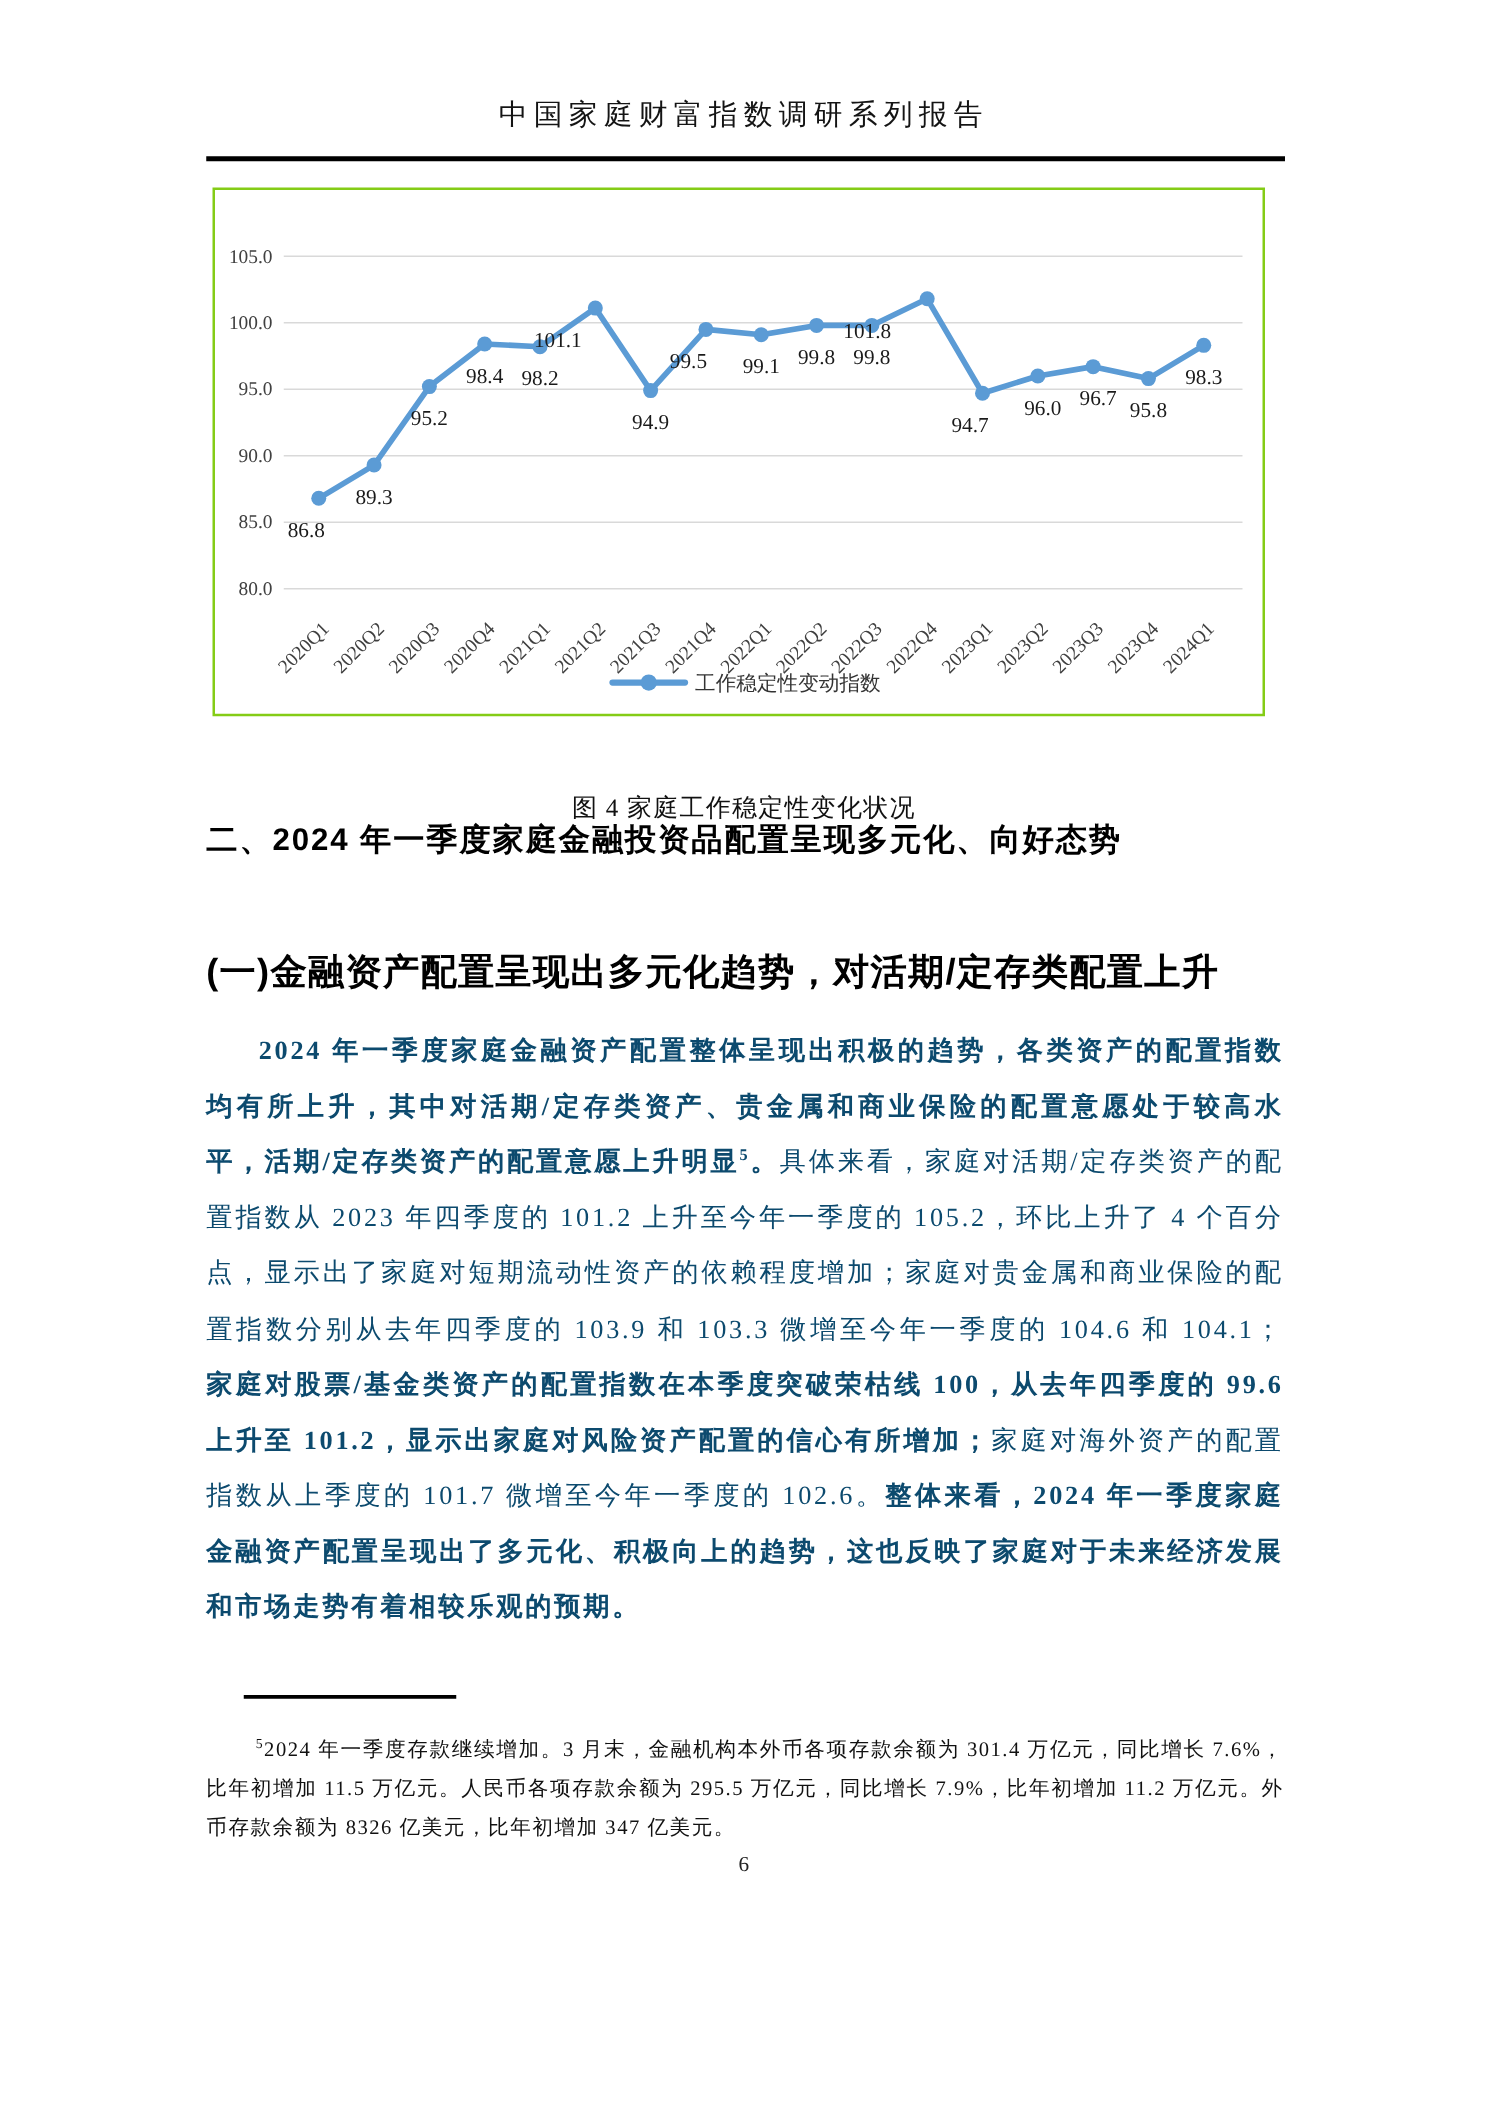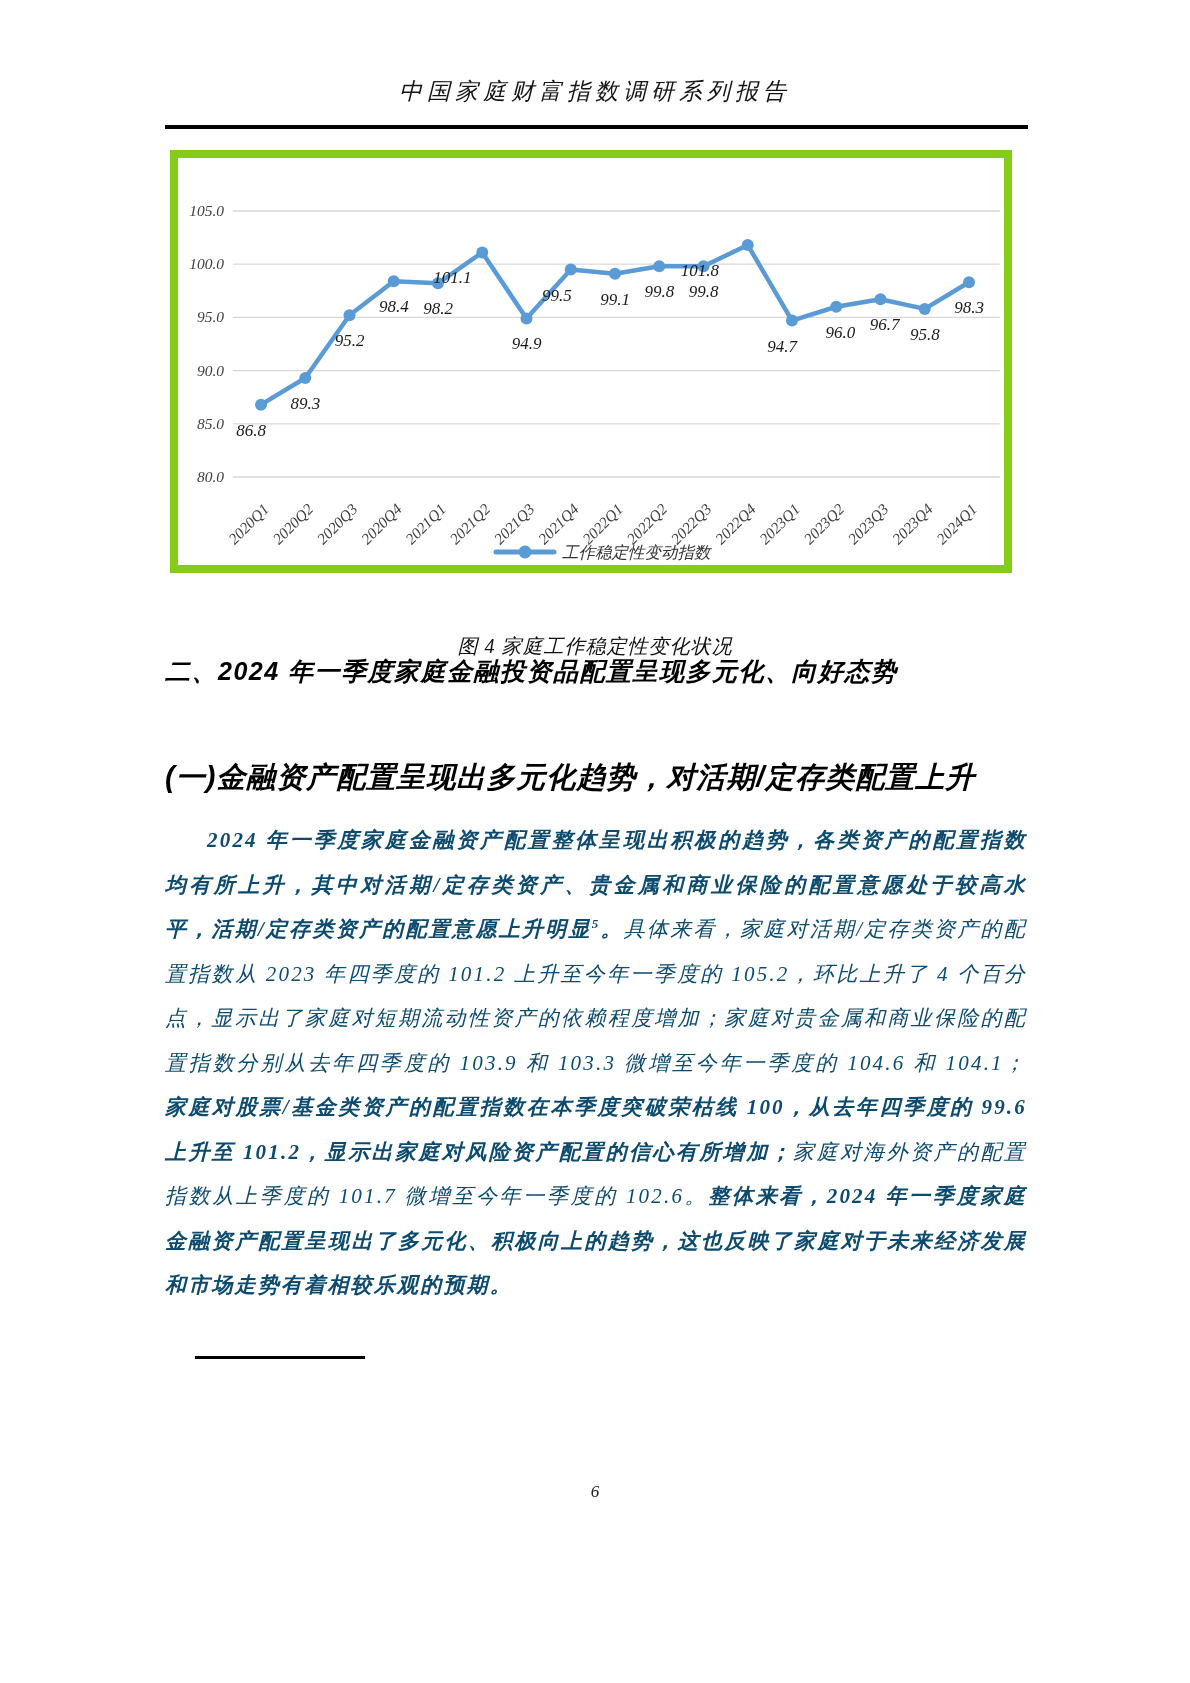--- a/index.html
+++ b/index.html
@@ -3,34 +3,33 @@
 <meta charset="utf-8">
 <style>
   html,body{margin:0;padding:0;background:#ffffff;}
   .page{
     position:relative;
     width:1190px;height:1683px;
     background:#ffffff;
     font-family:"Liberation Serif", serif;
     color:#1a1a1a;
     overflow:hidden;
-    font-style:italic;
   }
   .header-title{
     position:absolute;top:76px;left:0;width:1190px;
     text-align:center;
     font-size:23px;letter-spacing:5px;color:#141414;
   }
   .header-rule{
     position:absolute;top:125px;left:165px;width:863px;height:4px;
     background:#000000;
   }
   .chart-box{
     position:absolute;top:150px;left:170px;width:842px;height:423px;
-    border:8px solid #84cc16;box-sizing:border-box;background:#ffffff;
+    border:2px solid #84cc16;box-sizing:border-box;background:#ffffff;
   }
   .chart-box svg{display:block;}
   .ax{font-family:"Liberation Serif",serif;font-size:15.5px;fill:#404040;}
   .dl{font-family:"Liberation Serif",serif;font-size:17px;fill:#1a1a1a;}
   .lg{font-family:"Liberation Serif",serif;font-size:16.5px;fill:#333333;}
   .figure-caption{
     position:absolute;top:585px;left:0;width:1190px;
     text-align:center;font-size:20px;letter-spacing:1px;color:#111;margin-top:48px;
   }
   .h1{
@@ -158,15 +157,16 @@
   </div>
 
   <div class="figure-caption">图 4 家庭工作稳定性变化状况</div>
 
   <h1 class="h1">二、2024 年一季度家庭金融投资品配置呈现多元化、向好态势</h1>
   <h2 class="h2">(一)金融资产配置呈现出多元化趋势，对活期/定存类配置上升</h2>
 
   <p class="body-par" id="body-paragraph"><span class="rb">2024 年一季度家庭金融资产配置整体呈现出积极的趋势，各类资产的配置指数均有所上升，其中对活期/定存类资产、贵金属和商业保险的配置意愿处于较高水平，活期/定存类资产的配置意愿上升明显</span><sup class="rb">5</sup><span class="rb">。</span><span class="rr">具体来看，家庭对活期/定存类资产的配置指数从 2023 年四季度的 101.2 上升至今年一季度的 105.2，环比上升了 4 个百分点，显示出了家庭对短期流动性资产的依赖程度增加；家庭对贵金属和商业保险的配置指数分别从去年四季度的 103.9 和 103.3 微增至今年一季度的 104.6 和 104.1；</span><span class="rb">家庭对股票/基金类资产的配置指数在本季度突破荣枯线 100，从去年四季度的 99.6 上升至 101.2，显示出家庭对风险资产配置的信心有所增加；</span><span class="rr">家庭对海外资产的配置指数从上季度的 101.7 微增至今年一季度的 102.6。</span><span class="rb">整体来看，2024 年一季度家庭金融资产配置呈现出了多元化、积极向上的趋势，这也反映了家庭对于未来经济发展和市场走势有着相较乐观的预期。</span></p>
 
   <div class="footnote-rule"></div>
+  <div class="footnote"><sup>5</sup><span>2024 年一季度存款继续增加。3 月末，金融机构本外币各项存款余额为 301.4 万亿元，同比增长 7.6%，比年初增加 11.5 万亿元。人民币各项存款余额为 295.5 万亿元，同比增长 7.9%，比年初增加 11.2 万亿元。外币存款余额为 8326 亿美元，比年初增加 347 亿美元。</span></div>
 
   <div class="page-number">6</div>
 </div>
 
 </body></html>

